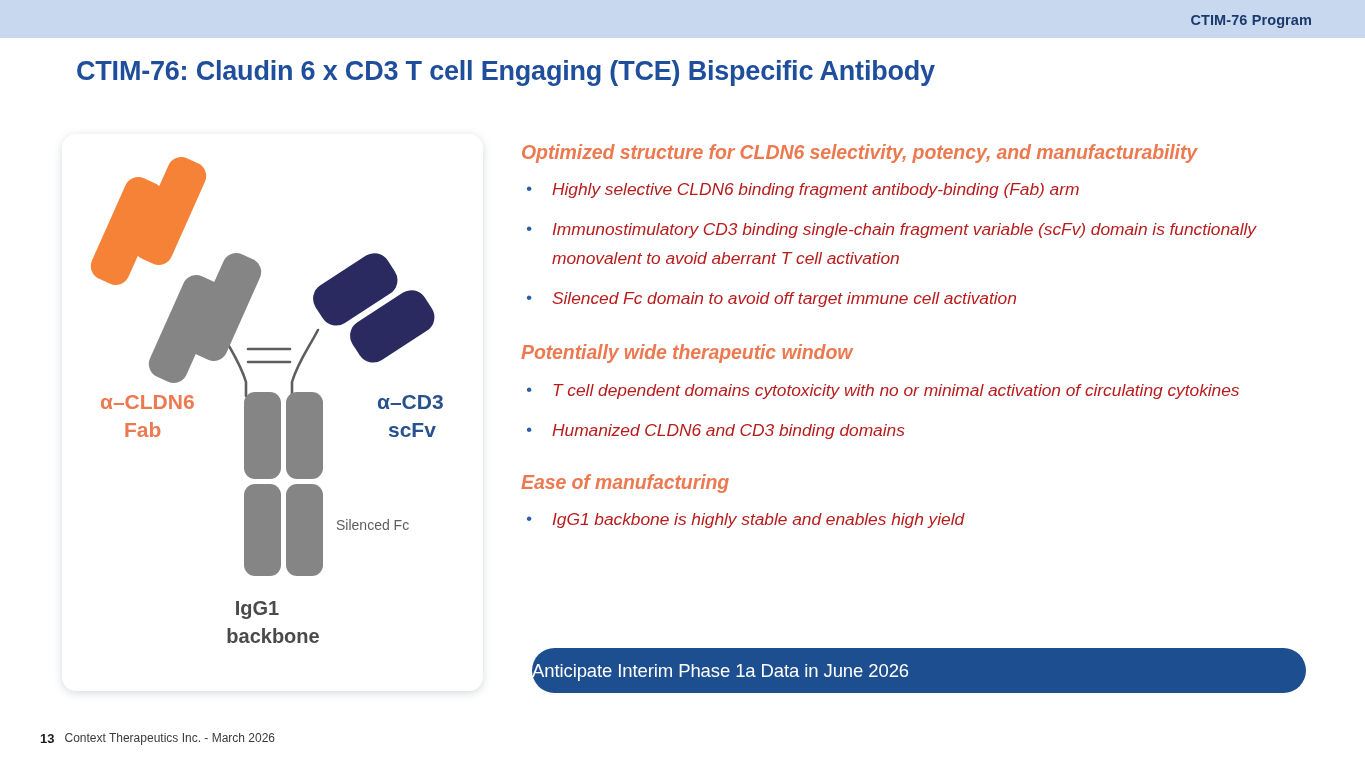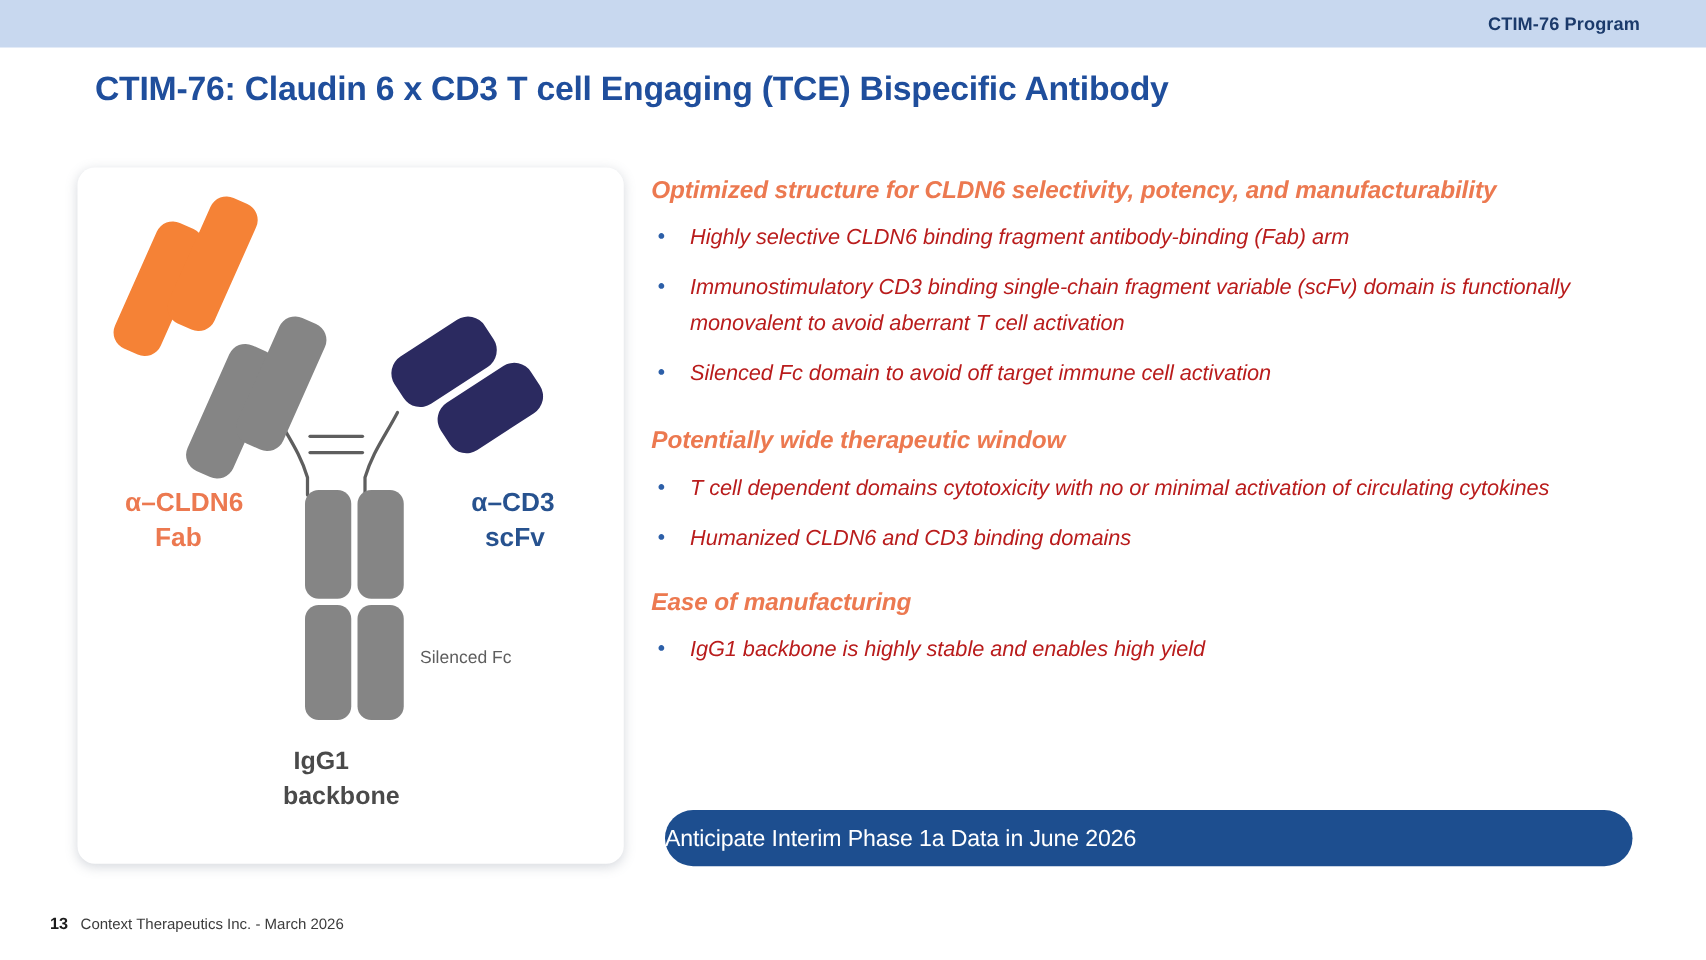--- a/index.html
+++ b/index.html
@@ -50,21 +50,20 @@
   
   .diagram-card {
     position: absolute;
     left: 62px;
     top: 134px;
     width: 421px;
     height: 557px;
     background: #ffffff;
     border-radius: 14px;
     box-shadow: 0 2px 9px rgba(120,130,145,0.30);
-    padding-left: 16px;
   }
   .diagram-svg {
     position: absolute;
     left: 0; top: 0;
     width: 421px;
     height: 557px;
     display: block;
   }
 
   
@@ -128,21 +127,21 @@
     font-size: 18.5px;
     letter-spacing: -0.1px;
   }
 
   
   .footer {
     position: absolute;
     left: 40px;
     bottom: 22px;
     display: flex;
-    align-items: flex-end;
+    align-items: flex-start;
     color: #3b3b3b;
   }
   .footer-page {
     font-size: 13px;
     font-weight: bold;
     color: #1b1b1b;
     margin-right: 10px;
   }
   .footer-text {
     font-size: 12px;

